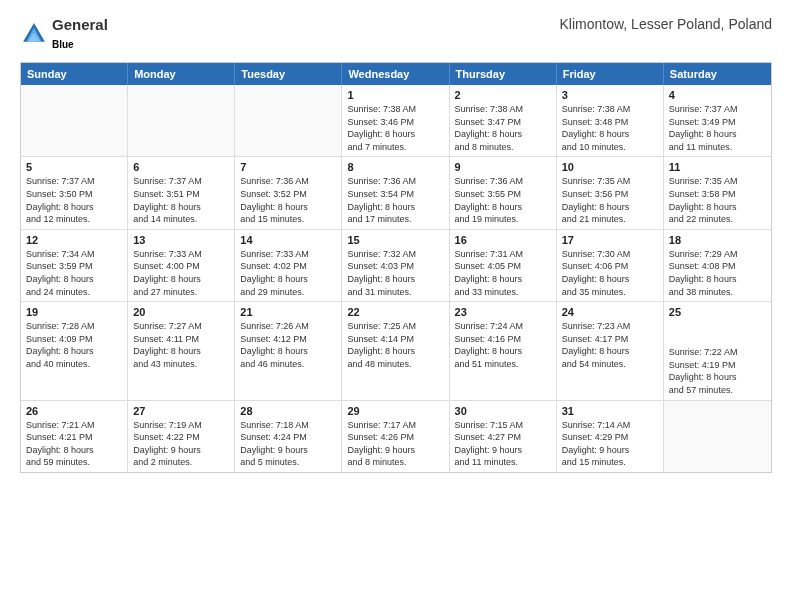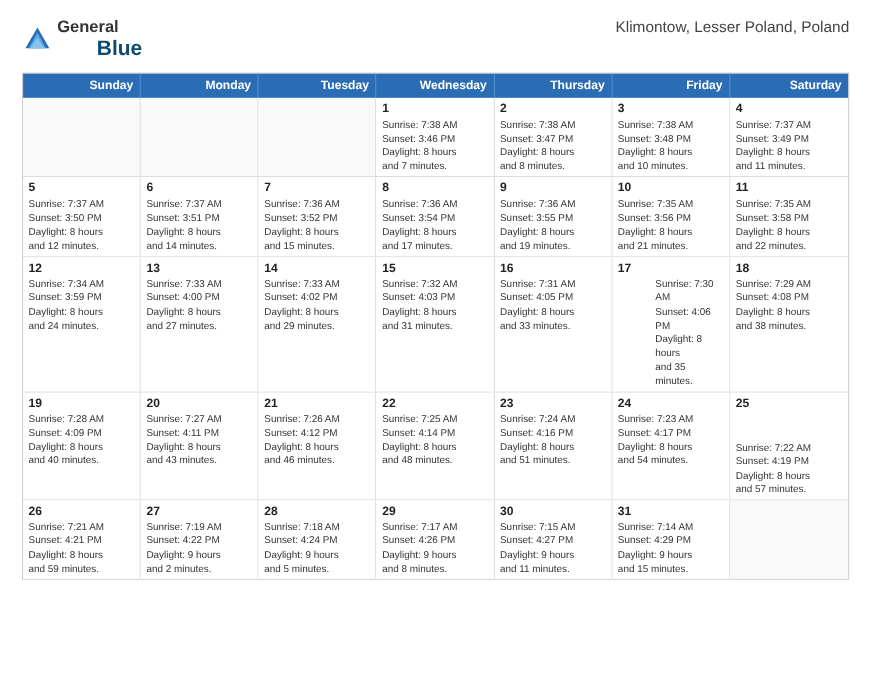--- a/index.html
+++ b/index.html
@@ -27,24 +27,23 @@
       display: flex;
       align-items: center;
       gap: 4px;
     }
     .logo-text-general {
       font-size: 15px;
       font-weight: bold;
       color: #333;
     }
     .logo-text-blue {
-      font-size: 19px;
-      font-weight: bold;
-      color: #0c4a6e;
-      margin-left: 36px;
+      font-size: 10px;
+      font-weight: bold;
+      color: #000000;
     }
     .logo-icon {
       width: 28px;
       height: 28px;
     }
     .title-block {
       text-align: right;
     }
     .month-title {
       font-size: 32px;
@@ -65,21 +64,21 @@
       display: grid;
       grid-template-columns: repeat(7, 1fr);
       background: #2a6db5;
     }
     .cal-header-cell {
       color: #fff;
       font-size: 11px;
       font-weight: bold;
       padding: 5px 6px;
       border-right: 1px solid #4a8dd0;
-      text-align: right;
+      text-align: left;
     }
     .cal-header-cell:last-child { border-right: none; }
     .cal-body {
       flex: 1;
       display: flex;
       flex-direction: column;
     }
     .cal-row {
       flex: 1;
       display: grid;
@@ -258,21 +257,21 @@
           </div>
           <div class="cal-cell">
             <span class="day-number">16</span>
             <div class="cell-detail" style="white-space: pre-line;">Sunrise: 7:31 AM
 Sunset: 4:05 PM
 Daylight: 8 hours
 and 33 minutes.</div>
           </div>
           <div class="cal-cell">
             <span class="day-number">17</span>
-            <div class="cell-detail" style="white-space: pre-line; margin-left: 34px;">Sunrise: 7:30 AM
+            <div class="cell-detail" style="white-space: pre-line;">Sunrise: 7:30 AM
 Sunset: 4:06 PM
 Daylight: 8 hours
 and 35 minutes.</div>
           </div>
           <div class="cal-cell">
             <span class="day-number">18</span>
             <div class="cell-detail" style="white-space: pre-line;">Sunrise: 7:29 AM
 Sunset: 4:08 PM
 Daylight: 8 hours
 and 38 minutes.</div>

